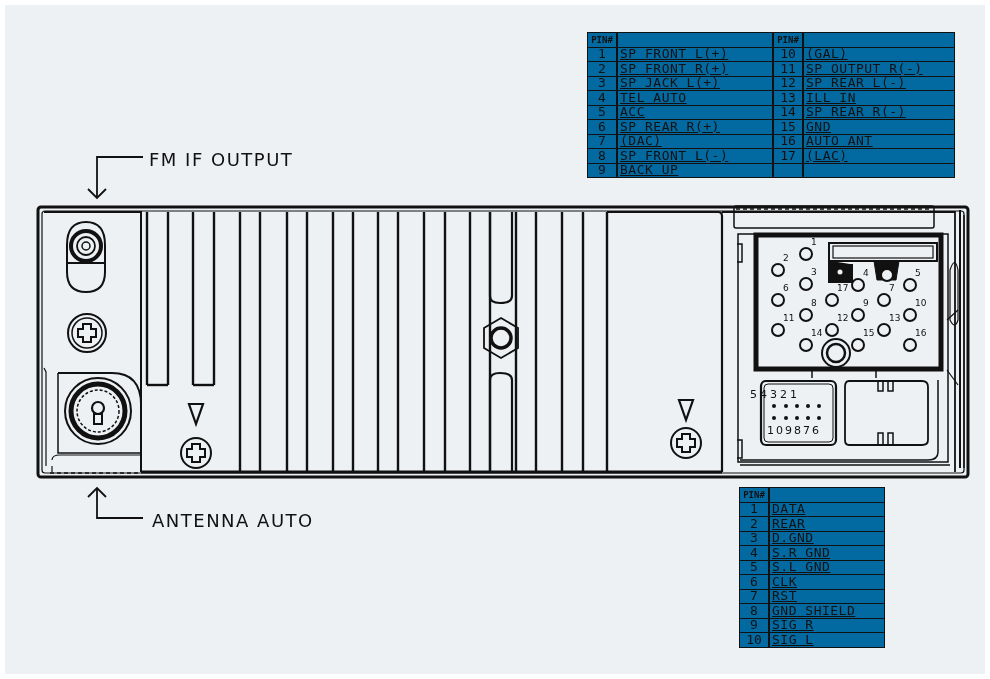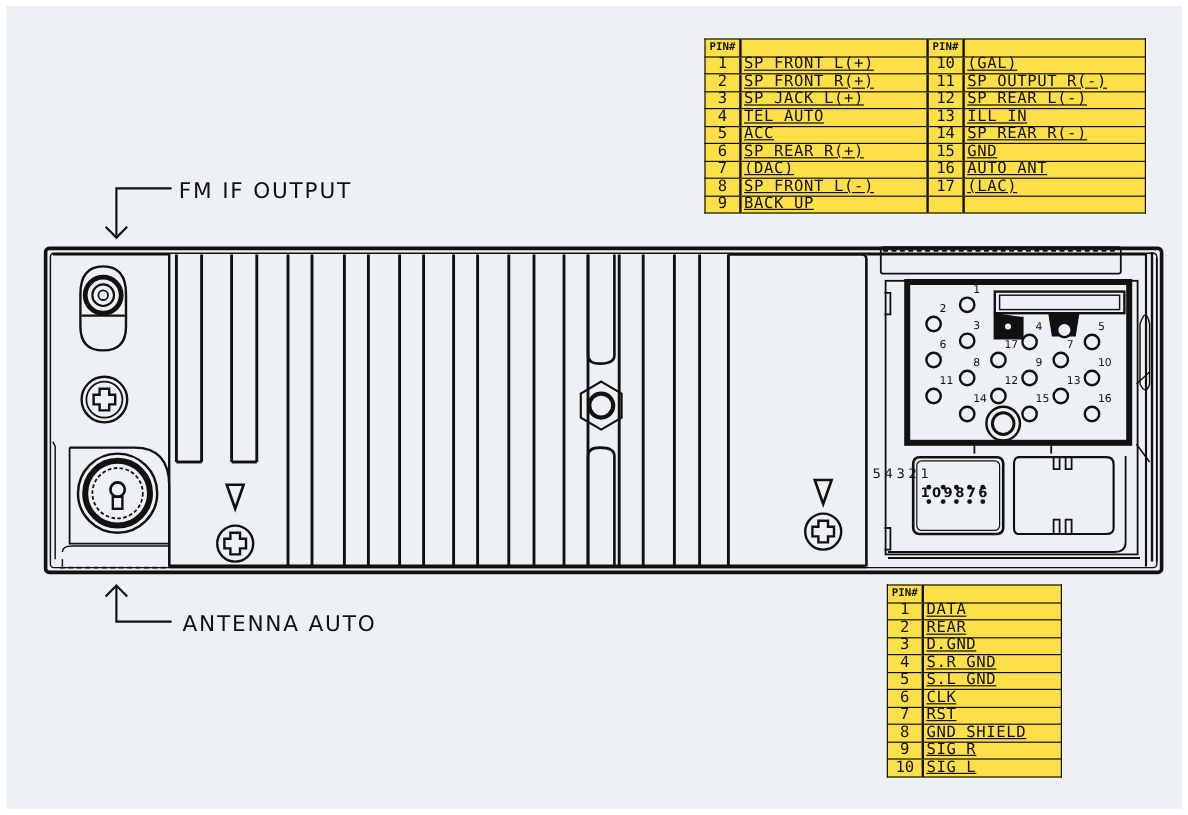--- a/index.html
+++ b/index.html
@@ -1,20 +1,20 @@
 <!DOCTYPE html>
 <html><head>
 <meta charset="utf-8">
 <style>
   html,body{margin:0;padding:0;}
   body{width:990px;height:679px;background:#ffffff;position:relative;overflow:hidden;font-family:"DejaVu Sans Mono","Liberation Mono",monospace;}
   #canvas{position:absolute;left:5px;top:5px;width:980px;height:669px;background:#eef1f4;}
   svg{position:absolute;left:0;top:0;}
   .lbl{position:absolute;font-family:"DejaVu Sans","Liberation Sans",sans-serif;font-size:18px;letter-spacing:1.5px;color:#111;white-space:nowrap;}
-  table.pins{position:absolute;border-collapse:collapse;background:#fde047;font-family:"DejaVu Sans Mono","Liberation Mono",monospace;color:#111;}
+  table.pins{position:absolute;border-collapse:collapse;background:#0369a1;font-family:"DejaVu Sans Mono","Liberation Mono",monospace;color:#111;}
   table.pins td{border:1.5px solid #111;padding:0 2px;height:13.5px;line-height:12px;font-size:13px;white-space:nowrap;}
   table.pins td.num{text-align:center;width:24px;border-right:2.5px solid #111;}
   table.pins td.hdr{font-size:9px;font-weight:bold;letter-spacing:0;}
   table.pins td.name{letter-spacing:0.5px;text-decoration:underline;}
   .pin-lbl{position:absolute;font-family:"DejaVu Sans","Liberation Sans",sans-serif;font-size:9px;color:#111;}
   .small-num{position:absolute;font-family:"DejaVu Sans","Liberation Sans",sans-serif;font-size:11px;color:#111;letter-spacing:3px;}
 </style>
 </head>
 <body>
 
@@ -177,22 +177,22 @@
         <line x1="740" y1="465" x2="950" y2="465" stroke-width="1.5"></line>
         <line x1="812" y1="368" x2="812" y2="378" stroke-width="1.5"></line>
         <line x1="876" y1="368" x2="876" y2="378" stroke-width="1.5"></line>
       </g>
     </g>
   </svg>
 
   <div class="lbl" style="left:144px;top:144px;">FM IF OUTPUT</div>
   <div class="lbl" style="left:147px;top:505px;">ANTENNA AUTO</div>
 
-  <div class="small-num" style="left:722px;top:383px;text-align:right;">54321</div>
-  <div class="small-num" style="left:762px;top:399px;letter-spacing:2px;font-weight:bold;">109876</div>
+  <div class="small-num" style="left:745px;top:383px;text-align:right;">54321</div>
+  <div class="small-num" style="left:762px;top:419px;letter-spacing:2px;">109876</div>
 
   <div id="pin-labels">
       <div class="pin-lbl" style="left: 806px; top: 232px;">1</div>
       <div class="pin-lbl" style="left: 778px; top: 248px;">2</div>
       <div class="pin-lbl" style="left: 806px; top: 262px;">3</div>
       <div class="pin-lbl" style="left: 858px; top: 263px;">4</div>
       <div class="pin-lbl" style="left: 910px; top: 263px;">5</div>
       <div class="pin-lbl" style="left: 778px; top: 278px;">6</div>
       <div class="pin-lbl" style="left: 884px; top: 278px;">7</div>
       <div class="pin-lbl" style="left: 806px; top: 293px;">8</div>

